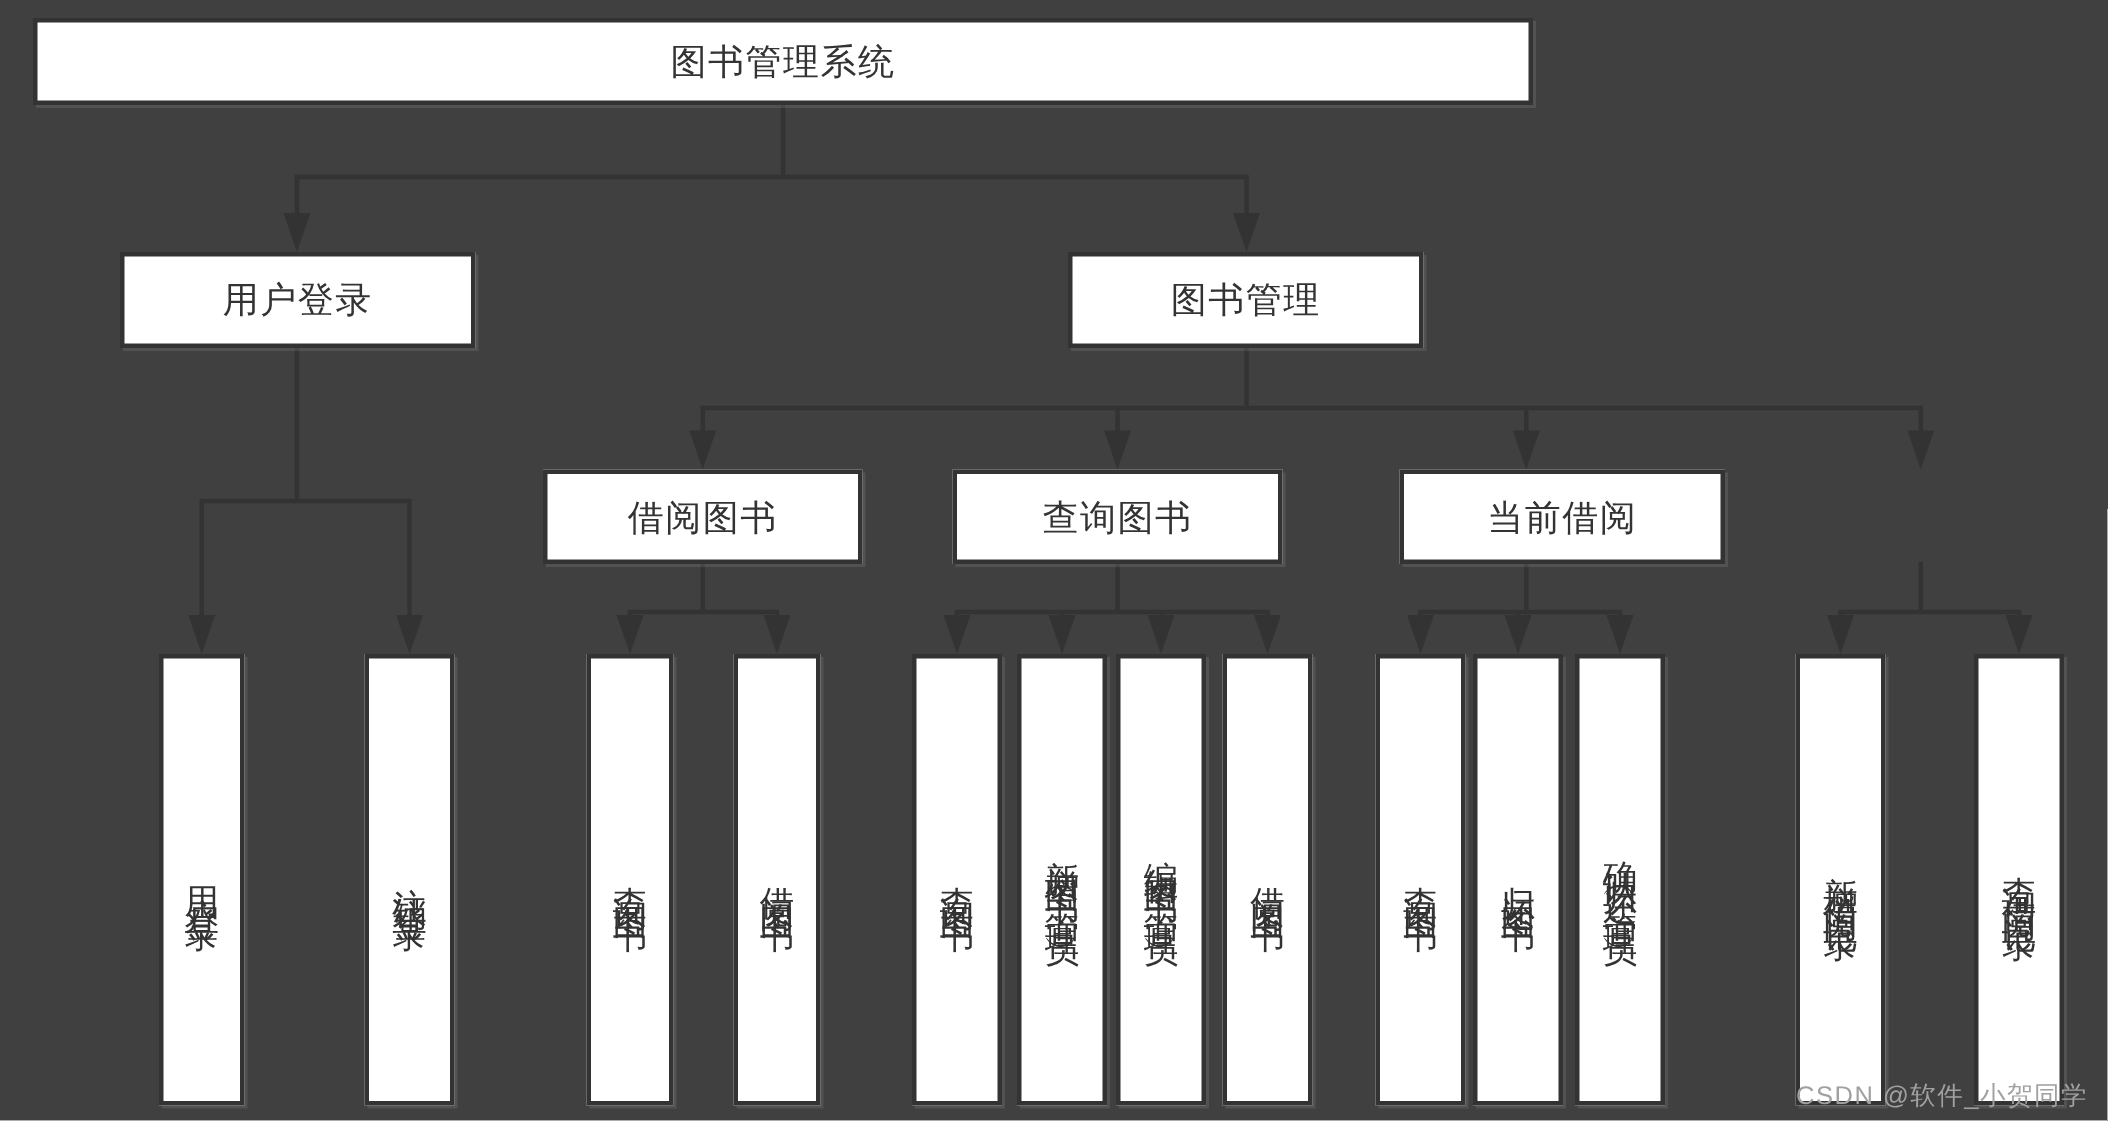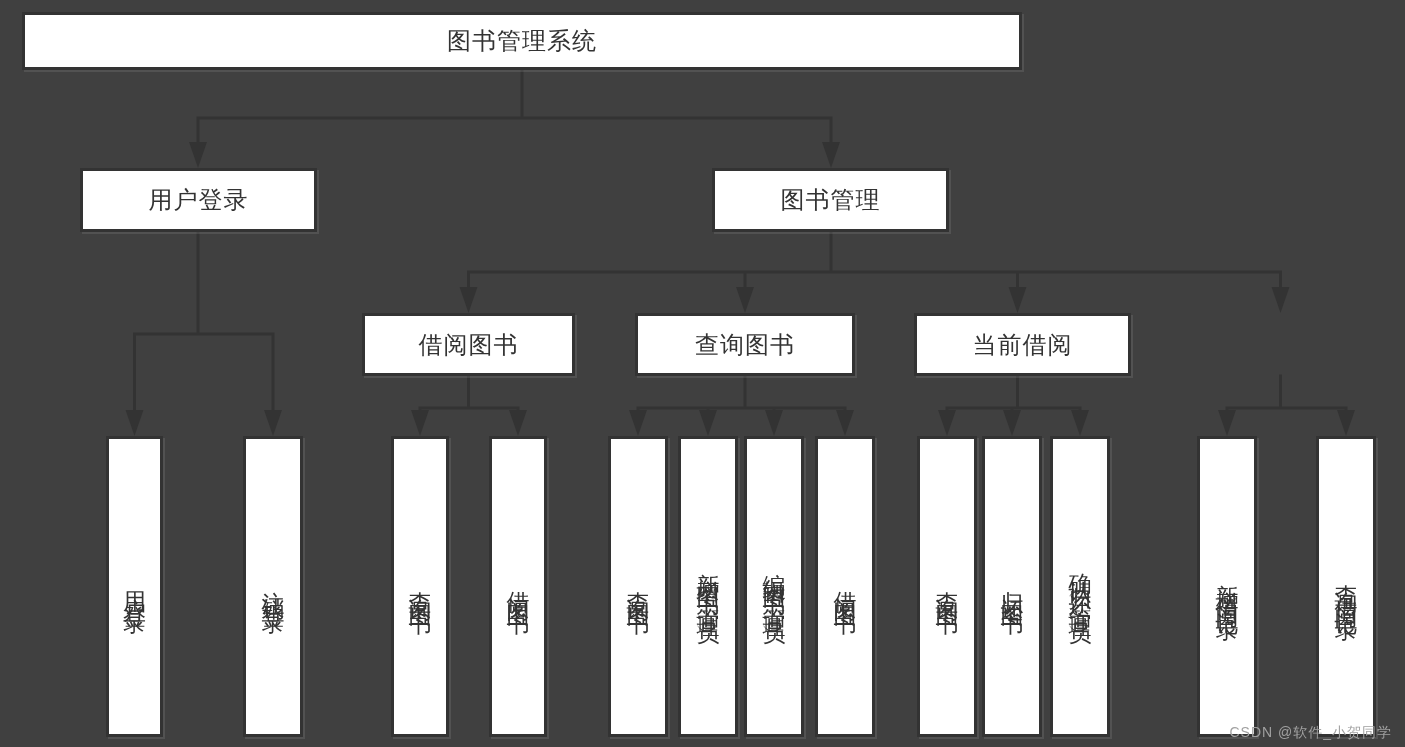--- a/index.html
+++ b/index.html
@@ -14,21 +14,21 @@
     display:flex;align-items:center;justify-content:center;
     box-shadow:2px 2px 0 rgba(130,130,130,0.28);
   }
   .hnode{font-size:24px;letter-spacing:1px;white-space:nowrap;}
   .leaf .vtext{
     writing-mode:vertical-rl;text-orientation:mixed;
     font-size:23px;letter-spacing:7px;line-height:1;white-space:nowrap;
   }
   .watermark{
     position:absolute;right:13px;bottom:5px;z-index:5;
-    font-size:14px;color:#a0a0a0;letter-spacing:1px;white-space:nowrap;
+    font-size:17px;color:#a0a0a0;letter-spacing:1px;white-space:nowrap;
   }
 </style>
 </head>
 <body>
 
 <div class="canvas">
 
   <svg class="connectors" width="1405" height="747" viewBox="0 0 1405 747">
     <path d="M522 70 V118 M198 118 H831 M198 118 V146 M831 118 V146
              M198 232 V334 M134.5 334 H273 M134.5 334 V416 M273 334 V416
@@ -70,21 +70,21 @@
   <div class="node hnode" style="left:712px;top:168px;width:237px;height:64px">
     <span>图书管理</span>
   </div>
 
   <div class="node hnode" style="left:362px;top:313px;width:213px;height:63px">
     <span>借阅图书</span>
   </div>
   <div class="node hnode" style="left:635px;top:313px;width:220px;height:63px">
     <span>查询图书</span>
   </div>
-  <div class="node hnode" style="left:914px;top:313px;width:217px;height:63px">
+  <div class="node hnode" style="left:933px;top:313px;width:217px;height:63px">
     <span>当前借阅</span>
   </div>
 
   <div class="node leaf" style="left:106px;top:436px;width:57px;height:301px">
     <span class="vtext">用户登录</span>
   </div>
   <div class="node leaf" style="left:243px;top:436px;width:60px;height:301px">
     <span class="vtext">注销登录</span>
   </div>
 

